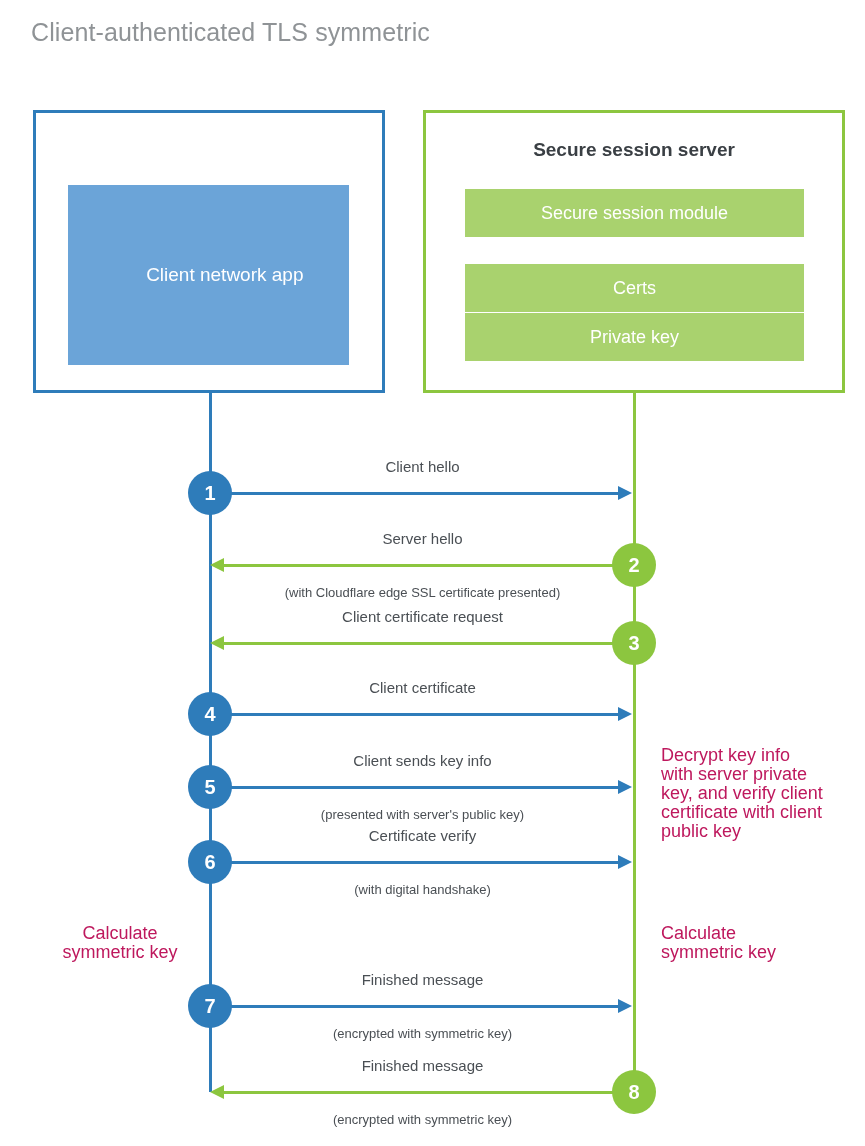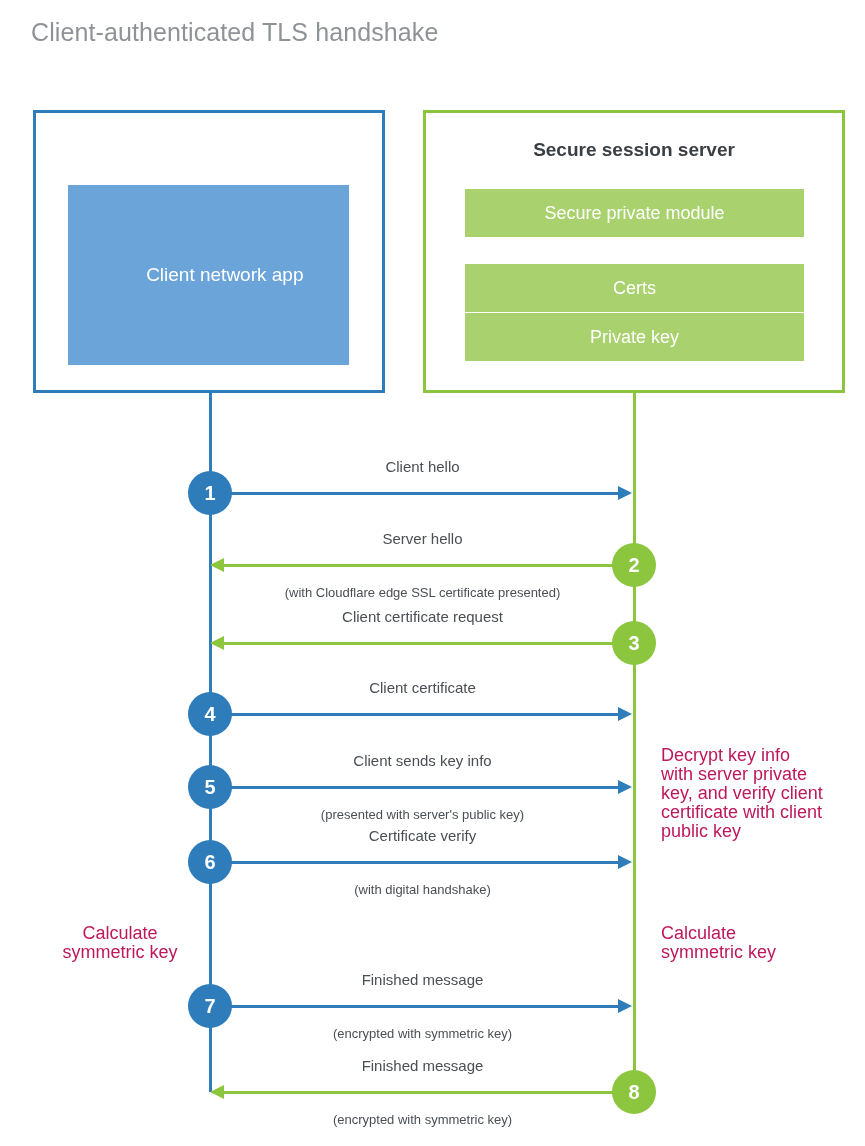--- a/index.html
+++ b/index.html
@@ -211,32 +211,32 @@
     top: 746px;
     width: 165px;
     text-align: left;
   }
 </style>
 </head>
 <body>
 
 <div id="page">
 
-  <div id="page-title">Client-authenticated TLS handshake</div>
+  <div id="page-title">Client-authenticated TLS symmetric</div>
 
   <div id="client-box" class="party-box">
     <div id="client-app">
       <div id="client-app-label">Client network app</div>
     </div>
   </div>
 
   <div id="server-box" class="party-box">
     <div class="party-title">Secure session server</div>
     <div id="server-bar-0" class="server-bar">
-      <span class="server-bar-label">Secure private module</span>
+      <span class="server-bar-label">Secure session module</span>
     </div>
     <div id="server-bar-1" class="server-bar">
       <span class="server-bar-label">Certs</span>
     </div>
     <div id="server-bar-2" class="server-bar">
       <span class="server-bar-label">Private key</span>
     </div>
   </div>
 
   <div id="lifeline-client" class="lifeline"></div>

